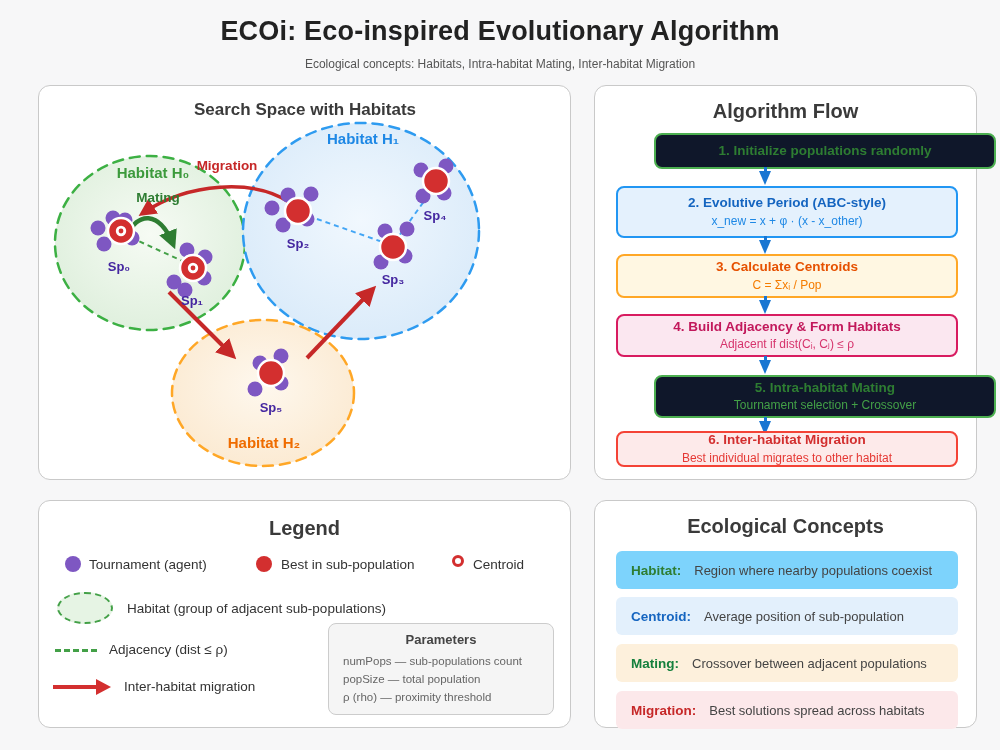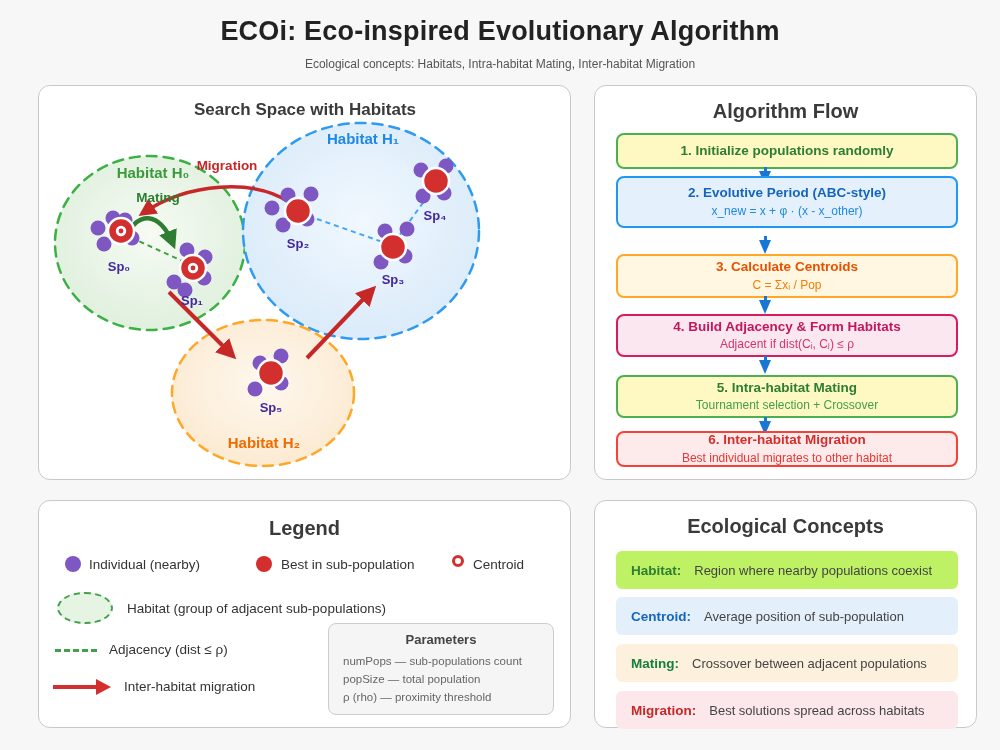--- a/index.html
+++ b/index.html
@@ -32,21 +32,21 @@
   
   #flow-panel .panel-title { margin-top:14px; }
   .flow-box {
     position:absolute; left:21px; width:342px;
     border-radius:8px; border:2px solid;
     display:flex; flex-direction:column; justify-content:center; align-items:center;
     text-align:center; line-height:1.3;
   }
   .flow-box .fb-title { font-size:13.5px; font-weight:bold; }
   .flow-box .fb-sub   { font-size:12px; margin-top:2px; }
-  .fb-green  { background:#fef9c3; border-color:#4caf50; }
+  .fb-green  { background:#0f172a; border-color:#4caf50;margin-left:38px; }
   .fb-green  .fb-title { color:#2e7d32; } .fb-green .fb-sub { color:#43a047; }
   .fb-blue   { background:#e4f1fd; border-color:#2196f3; }
   .fb-blue   .fb-title { color:#1565c0; } .fb-blue .fb-sub { color:#1e88e5; }
   .fb-orange { background:#fff7e2; border-color:#ffa726; }
   .fb-orange .fb-title { color:#e65100; } .fb-orange .fb-sub { color:#f57c00; }
   .fb-pink   { background:#fbe7f0; border-color:#d81b60; }
   .fb-pink   .fb-title { color:#c2185b; } .fb-pink .fb-sub { color:#d6336c; }
   .fb-red    { background:#fdeaea; border-color:#f44336; }
   .fb-red    .fb-title { color:#d32f2f; } .fb-red .fb-sub { color:#e53935; }
 
@@ -86,21 +86,21 @@
   .params-box li { font-size:11.5px; color:#666; line-height:18px; }
 
   
   #concepts-panel .panel-title { margin-top:14px; }
   .concept-row {
     position:absolute; left:21px; width:342px; height:38px;
     border-radius:6px; display:flex; align-items:center;
   }
   .concept-row .term { font-size:13.5px; font-weight:bold; margin-left:15px; }
   .concept-row .desc { font-size:13px; color:#444; margin-left:13px; }
-  .cr-green  { background:#bef264; } .cr-green  .term { color:#2e7d32; }
+  .cr-green  { background:#7dd3fc; } .cr-green  .term { color:#2e7d32; }
   .cr-blue   { background:#e3f0fc; } .cr-blue   .term { color:#1565c0; }
   .cr-orange { background:#fdf0dc; } .cr-orange .term { color:#15803d; }
   .cr-pink   { background:#fce8ea; } .cr-pink   .term { color:#c62828; }
 
   svg text { font-family:"Liberation Sans","DejaVu Sans",sans-serif; }
 </style>
 </head>
 <body>
 
 <div class="page">
@@ -220,21 +220,21 @@
   </div>
 
   <div class="panel" id="flow-panel">
     <div class="panel-title">Algorithm Flow</div>
 
     <div class="flow-box fb-green" style="top:47px; height:36px;">
       <div class="fb-title">1. Initialize populations randomly</div>
     </div>
     <div class="flow-arrow" style="top:85px;"></div>
 
-    <div class="flow-box fb-blue" style="top:90px; height:52px;">
+    <div class="flow-box fb-blue" style="top:100px; height:52px;">
       <div class="fb-title">2. Evolutive Period (ABC-style)</div>
       <div class="fb-sub">x_new = x + φ · (x - x_other)</div>
     </div>
     <div class="flow-arrow" style="top:154px;"></div>
 
     <div class="flow-box fb-orange" style="top:168px; height:44px;">
       <div class="fb-title">3. Calculate Centroids</div>
       <div class="fb-sub">C = Σxᵢ / Pop</div>
     </div>
     <div class="flow-arrow" style="top:214px;"></div>
@@ -254,21 +254,21 @@
     <div class="flow-box fb-red" style="top:345px; height:36px;">
       <div class="fb-title">6. Inter-habitat Migration</div>
       <div class="fb-sub">Best individual migrates to other habitat</div>
     </div>
   </div>
 
   <div class="panel" id="legend-panel">
     <div class="panel-title">Legend</div>
 
     <span class="dot dot-purple" style="left:26px; top:55px;"></span>
-    <span class="lg-item" style="left:50px; top:56px;">Individual (nearby)</span>
+    <span class="lg-item" style="left:50px; top:56px;">Tournament (agent)</span>
 
     <span class="dot dot-red" style="left:217px; top:55px;"></span>
     <span class="lg-item" style="left:242px; top:56px;">Best in sub-population</span>
 
     <span class="dot ring-red" style="left:413px; top:54px;"></span>
     <span class="lg-item" style="left:434px; top:56px;">Centroid</span>
 
     <span class="lg-ellipse" style="left:18px; top:91px;"></span>
     <span class="lg-item" style="left:88px; top:100px;">Habitat (group of adjacent sub-populations)</span>
 

